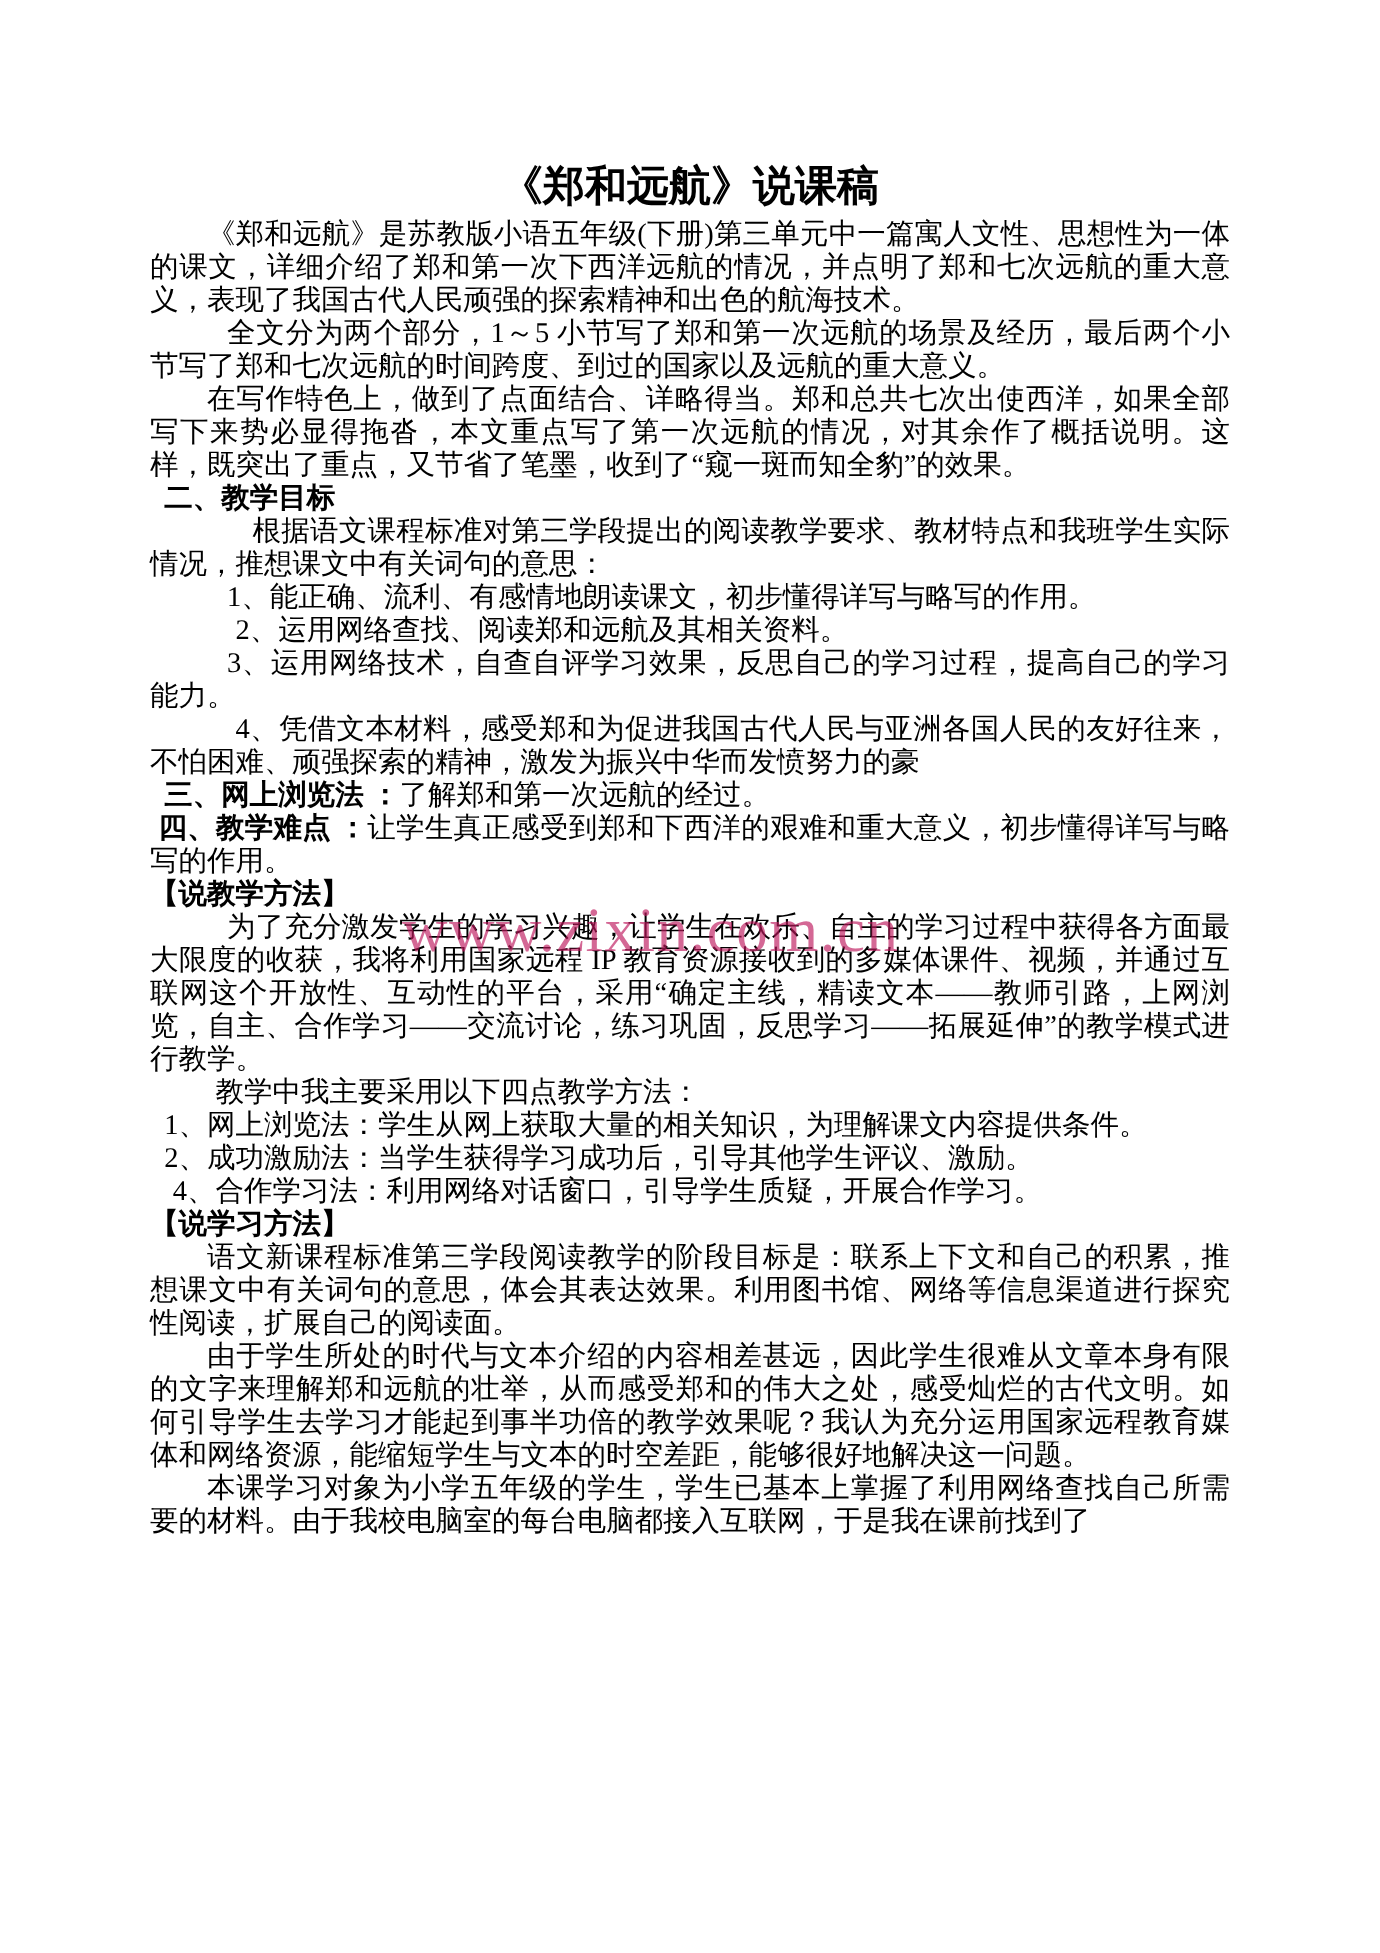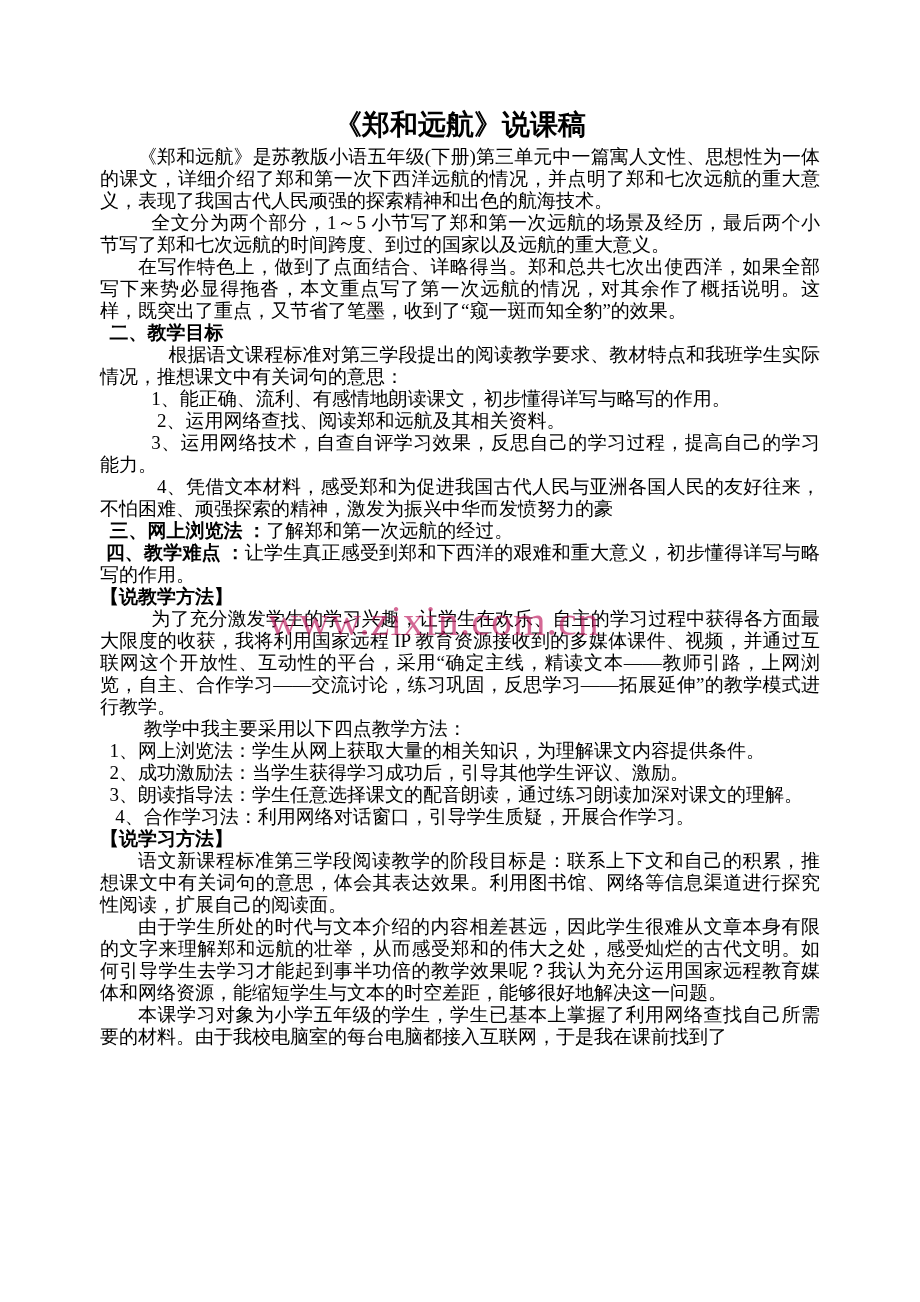--- a/index.html
+++ b/index.html
@@ -75,21 +75,20 @@
   <p class="blk ind05"><b>三、网上浏览法 ：</b><span>了解郑和第一次远航的经过。</span></p>
 
   <p class="blk ind03"><b>四、教学难点 ：</b><span>让学生真正感受到郑和下西洋的艰难和重大意义，初步懂得详写与略写的作用。</span></p>
 
   <p class="blk bold ind0 gap-top">【说教学方法】</p>
 
   <p class="blk ind26">为了充分激发学生的学习兴趣，让学生在欢乐、自主的学习过程中获得各方面最大限度的收获，我将利用国家远程 IP 教育资源接收到的多媒体课件、视频，并通过互联网这个开放性、互动性的平台，采用“确定主线，精读文本——教师引路，上网浏览，自主、合作学习——交流讨论，练习巩固，反思学习——拓展延伸”的教学模式进行教学。</p>
   <p class="blk ind22">教学中我主要采用以下四点教学方法：</p>
   <p class="blk ind05">1、网上浏览法：学生从网上获取大量的相关知识，为理解课文内容提供条件。</p>
   <p class="blk ind05">2、成功激励法：当学生获得学习成功后，引导其他学生评议、激励。</p>
-  <p class="blk ind05">3、朗读指导法：学生任意选择课文的配音朗读，通过练习朗读加深对课文的理解。</p>
   <p class="blk ind08">4、合作学习法：利用网络对话窗口，引导学生质疑，开展合作学习。</p>
 
   <p class="blk bold ind0">【说学习方法】</p>
 
   <p class="blk ind2">语文新课程标准第三学段阅读教学的阶段目标是：联系上下文和自己的积累，推想课文中有关词句的意思，体会其表达效果。利用图书馆、网络等信息渠道进行探究性阅读，扩展自己的阅读面。</p>
   <p class="blk ind2">由于学生所处的时代与文本介绍的内容相差甚远，因此学生很难从文章本身有限的文字来理解郑和远航的壮举，从而感受郑和的伟大之处，感受灿烂的古代文明。如何引导学生去学习才能起到事半功倍的教学效果呢？我认为充分运用国家远程教育媒体和网络资源，能缩短学生与文本的时空差距，能够很好地解决这一问题。</p>
   <p class="blk ind2">本课学习对象为小学五年级的学生，学生已基本上掌握了利用网络查找自己所需要的材料。由于我校电脑室的每台电脑都接入互联网，于是我在课前找到了</p>
 
 </div>
 

